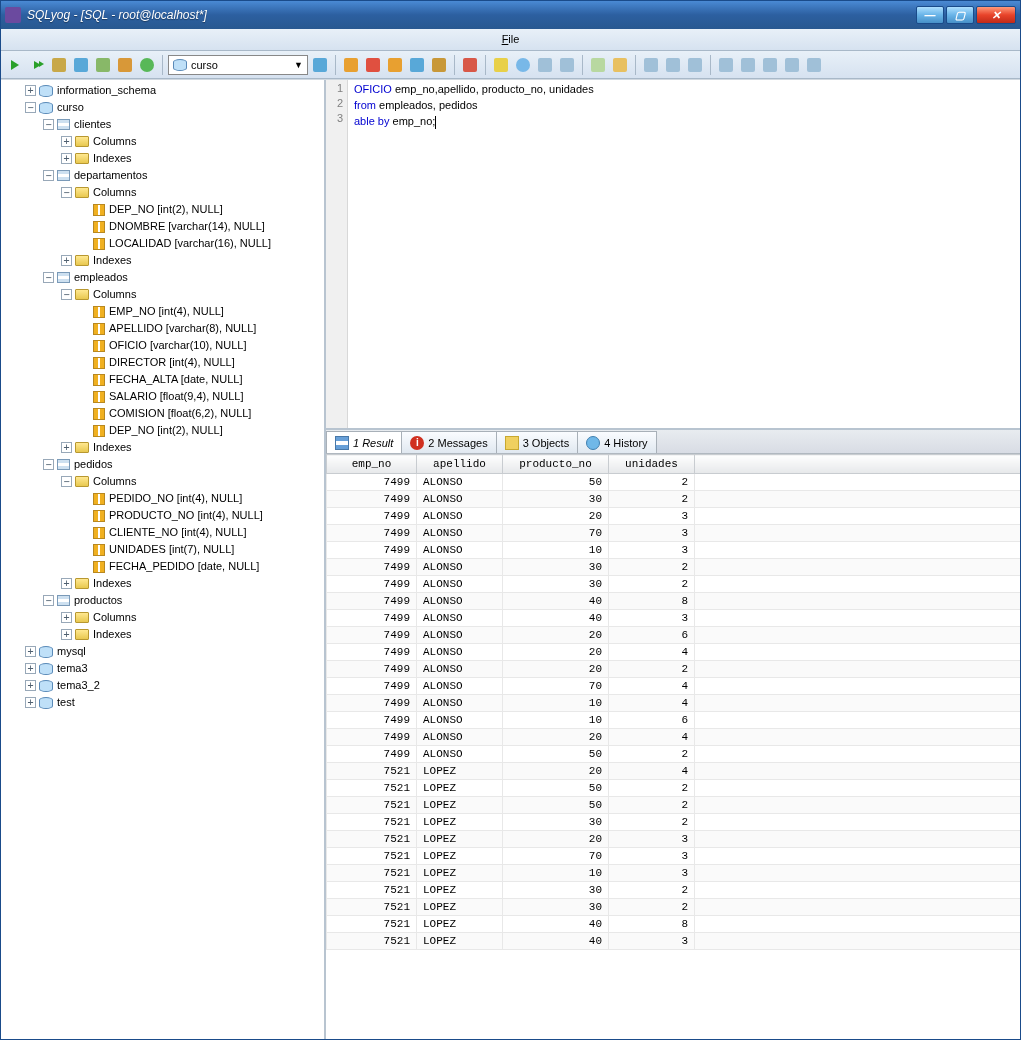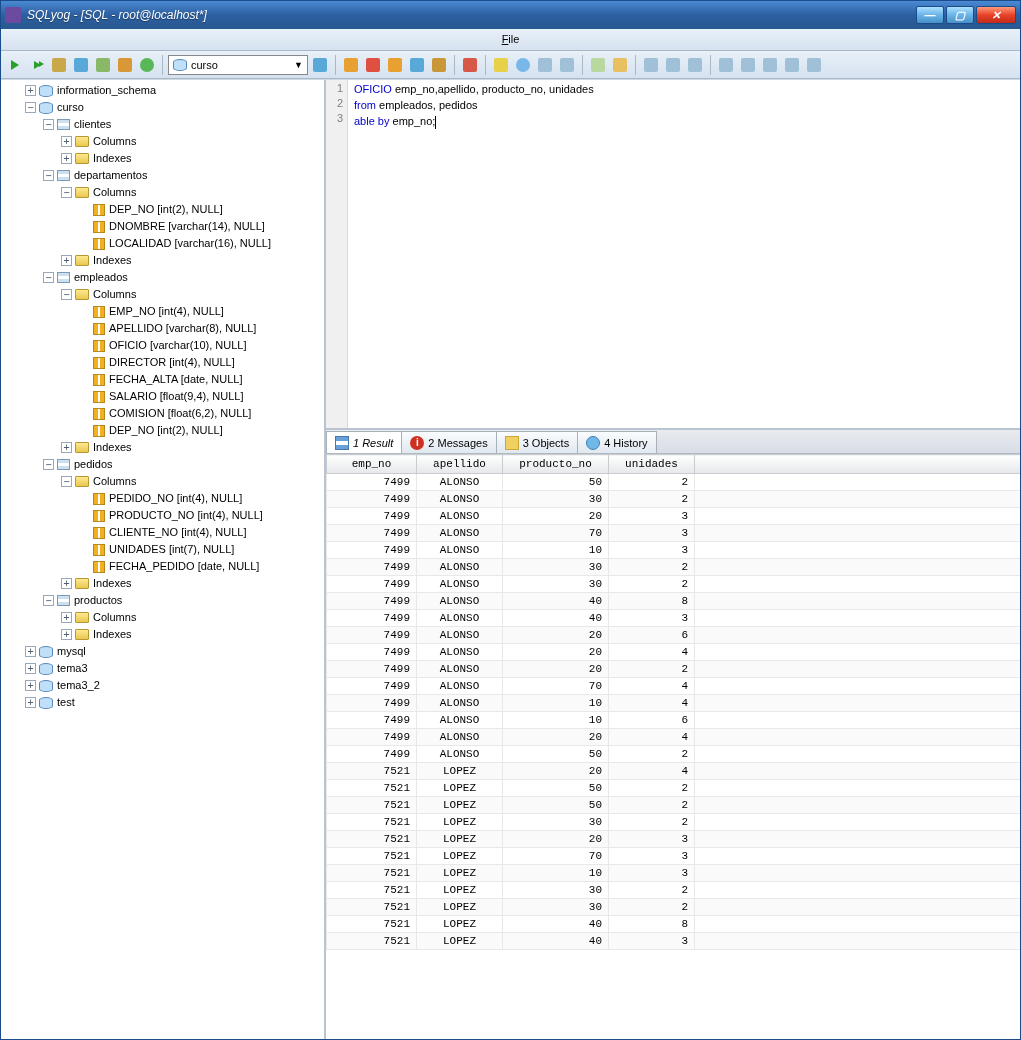--- a/index.html
+++ b/index.html
@@ -67,21 +67,21 @@
 .ri-info{background:#d03020;border-radius:50%;color:#fff;font-weight:bold;text-align:center;line-height:13px;font-size:10px;}
 .ri-obj{background:#f0d060;border:1px solid #c8a830;}
 .ri-hist{background:#70b8e8;border-radius:50%;border:1px solid #4080b0;}
 
 
 .grid-wrap { flex:1; overflow:auto; position:relative; background:#fff; }
 .grid { border-collapse:collapse; width:990px; }
 .grid th { background:linear-gradient(to bottom,#fefefe,#e6e8ea); border:1px solid #c8ccd0; font-weight:normal; padding:3px 4px; text-align:center; font-family:"Courier New",monospace; font-size:11px; position:sticky; top:0; }
 .grid td { border:1px solid #e8e8e8; padding:1px 6px; font-family:"Courier New",monospace; font-size:11px; height:17px; }
 .grid td.num { text-align:right; }
-.grid td.txt { text-align:center; }
+.grid td.txt { text-align:left; }
 .grid tr:nth-child(even) td { background:#fafafa; }
 
 
 .status { height:20px; background:linear-gradient(to bottom,#e8f0f8,#d0dce8); border-top:1px solid #b0bcc8; display:flex; align-items:center; }
 .status-cell { padding:0 10px; border-right:1px solid #b8c4d0; height:100%; display:flex; align-items:center; }
 .status-cell.main { flex:1; }
 </style>
 </head>
 <body>
 

